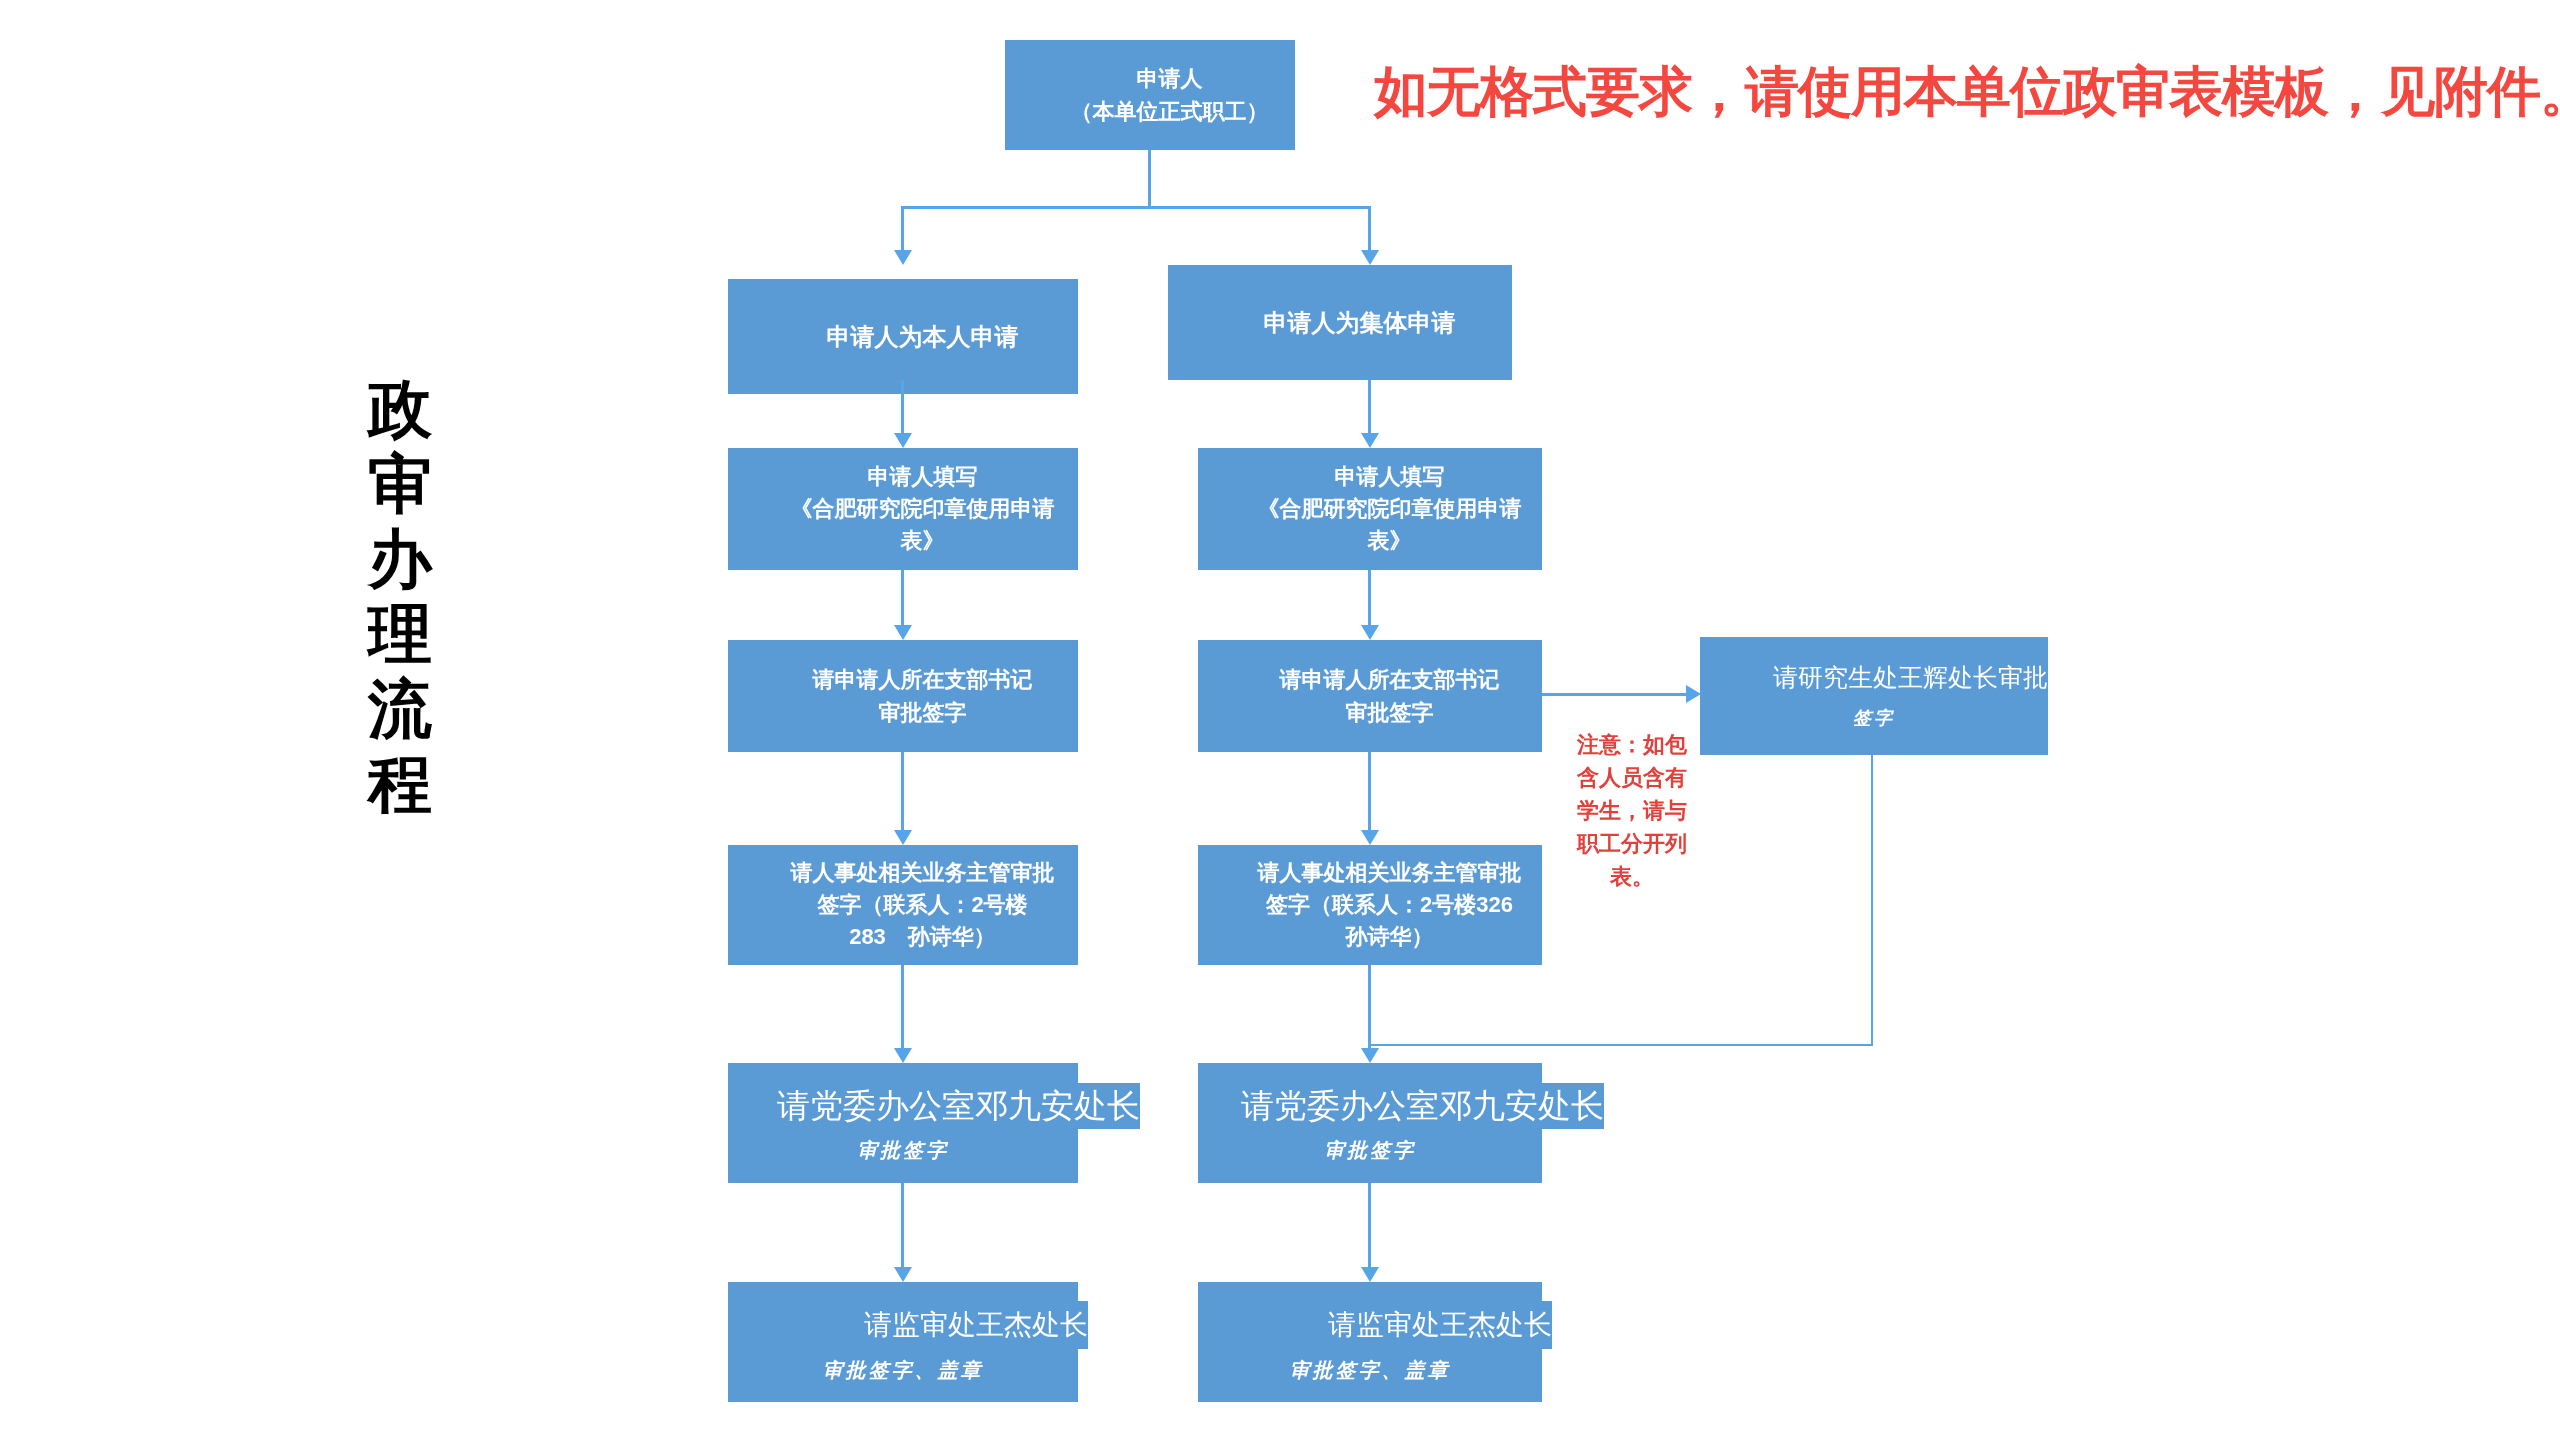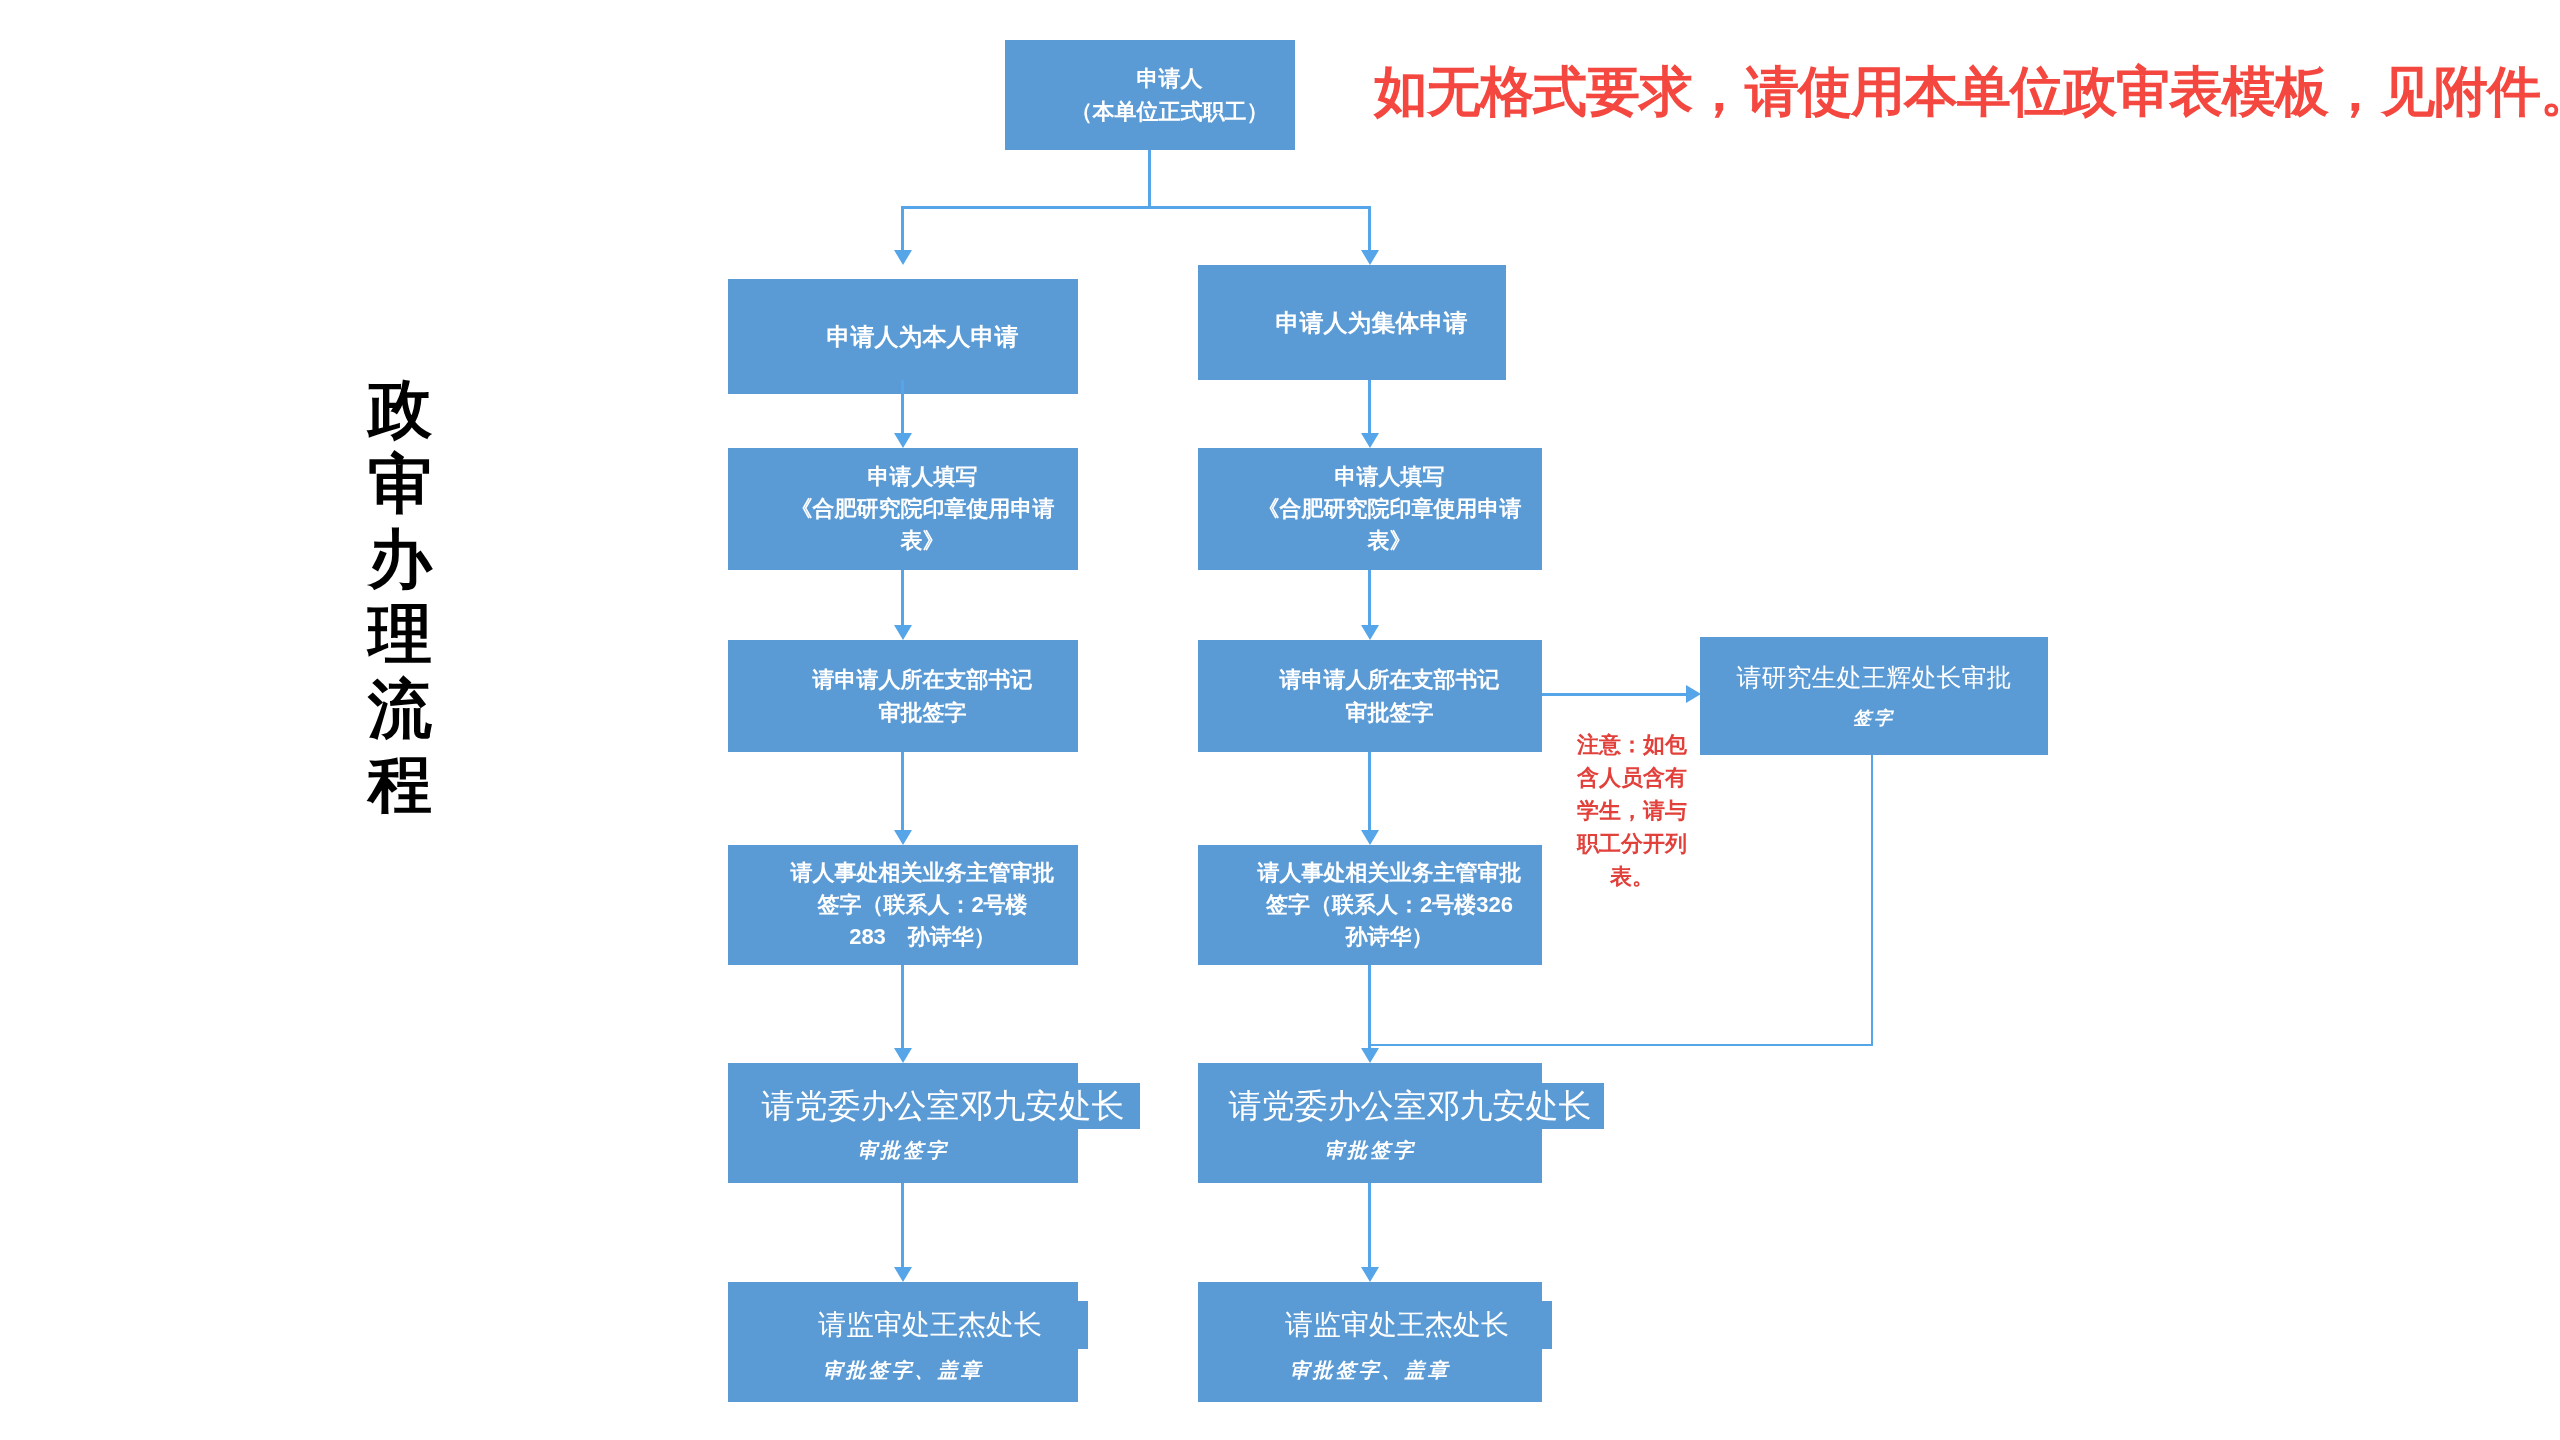--- a/index.html
+++ b/index.html
@@ -33,21 +33,21 @@
   
   .node{
     position:absolute;background:var(--node-fill);color:var(--node-text);
     display:flex;flex-direction:column;justify-content:center;align-items:stretch;
     text-align:center;
   }
   .nline{font-weight:700;font-size:22px;line-height:33px;margin-left:39px;}
   .n-big .nline{font-size:24px;}
   .n-tight .nline{line-height:32px;}
   .serif-line{
-    font-family:"Liberation Serif", serif;font-weight:400;font-size:25px;line-height:34px;
+    font-family:"Liberation Serif", serif;font-weight:400;font-size:25px;line-height:34px;text-align:right;
   }
   .script-line{
     font-family:"Liberation Serif", serif;font-weight:700;font-size:20px;line-height:26px;
     letter-spacing:3px;margin-top:8px;font-style:italic;
   }
   .slab{background:var(--node-fill);}
   .slab-party{margin-left:18px;margin-right:-62px;font-size:33px;line-height:46px;}
   .slab-superv{margin-left:44px;margin-right:-10px;font-size:28px;line-height:48px;}
   .branch-line1{font-size:25px;line-height:34px;}
   .branch-line2{font-size:18px;margin-top:10px;}
@@ -89,21 +89,21 @@
 
   <div class="node" style="left:1005px;top:40px;width:290px;height:110px">
     <div class="nline">申请人</div>
     <div class="nline">（本单位正式职工）</div>
   </div>
 
   <div class="node n-big" style="left:728px;top:279px;width:350px;height:115px">
     <div class="nline">申请人为本人申请</div>
   </div>
 
-  <div class="node n-big" style="left:1198px;top:265px;width:308px;height:115px">
+  <div class="node n-big" style="left:1168px;top:265px;width:344px;height:115px">
     <div class="nline">申请人为集体申请</div>
   </div>
 
   <div class="node n-tight" style="left:728px;top:448px;width:350px;height:122px">
     <div class="nline">申请人填写</div>
     <div class="nline">《合肥研究院印章使用申请</div>
     <div class="nline">表》</div>
   </div>
 
   <div class="node n-tight" style="left:1198px;top:448px;width:344px;height:122px">

